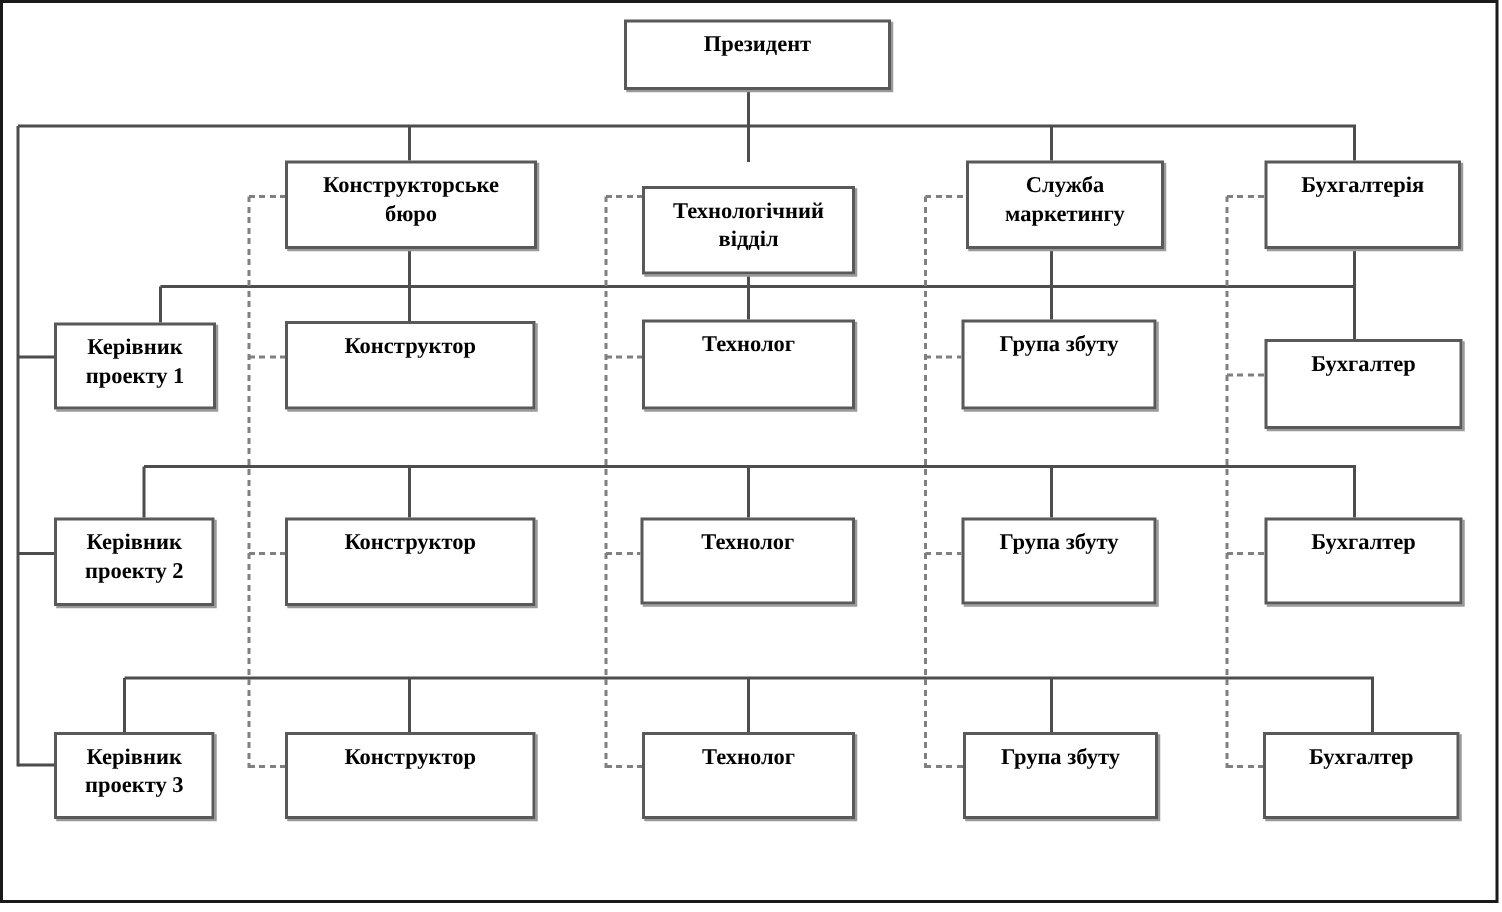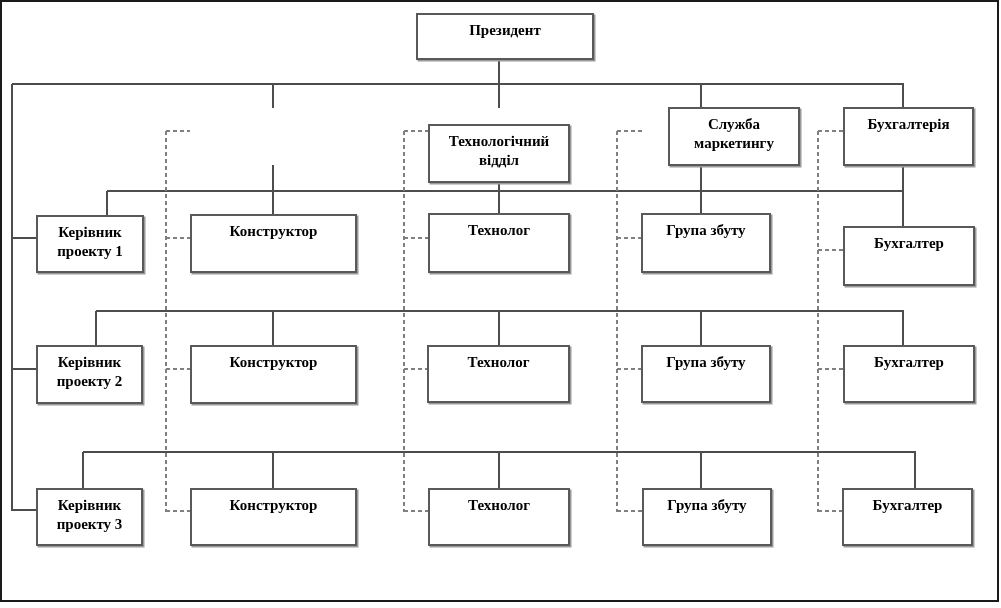--- a/index.html
+++ b/index.html
@@ -42,23 +42,25 @@
   }
 </style>
 </head>
 <body>
 
 <div id="canvas" style="--frame: #1a1a1a; --box-border: #595959; --solid-line: #4d4d4d; --dashed-line: #808080; --text: #000000; background: rgb(255, 255, 255);">
   <div class="frame"></div>
 
   <div class="node" style="left:416px;top:13px;width:178px;height:47px;">Президент</div>
 
+  <div class="node" style="left:190px;top:107px;width:168px;height:59px;">Конструкторське
+бюро</div>
   <div class="node" style="left:428px;top:124px;width:142px;height:59px;">Технологічний
 відділ</div>
-  <div class="node" style="left:668px;top:107px;width:132px;height:59px;">Служба
+  <div class="node" style="left:644px;top:107px;width:132px;height:59px;">Служба
 маркетингу</div>
   <div class="node" style="left:843px;top:107px;width:131px;height:59px;">Бухгалтерія</div>
 
   <div class="node" style="left:36px;top:215px;width:108px;height:58px;">Керівник
 проекту 1</div>
   <div class="node" style="left:36px;top:345px;width:107px;height:59px;">Керівник
 проекту 2</div>
   <div class="node" style="left:36px;top:488px;width:107px;height:58px;">Керівник
 проекту 3</div>
 

